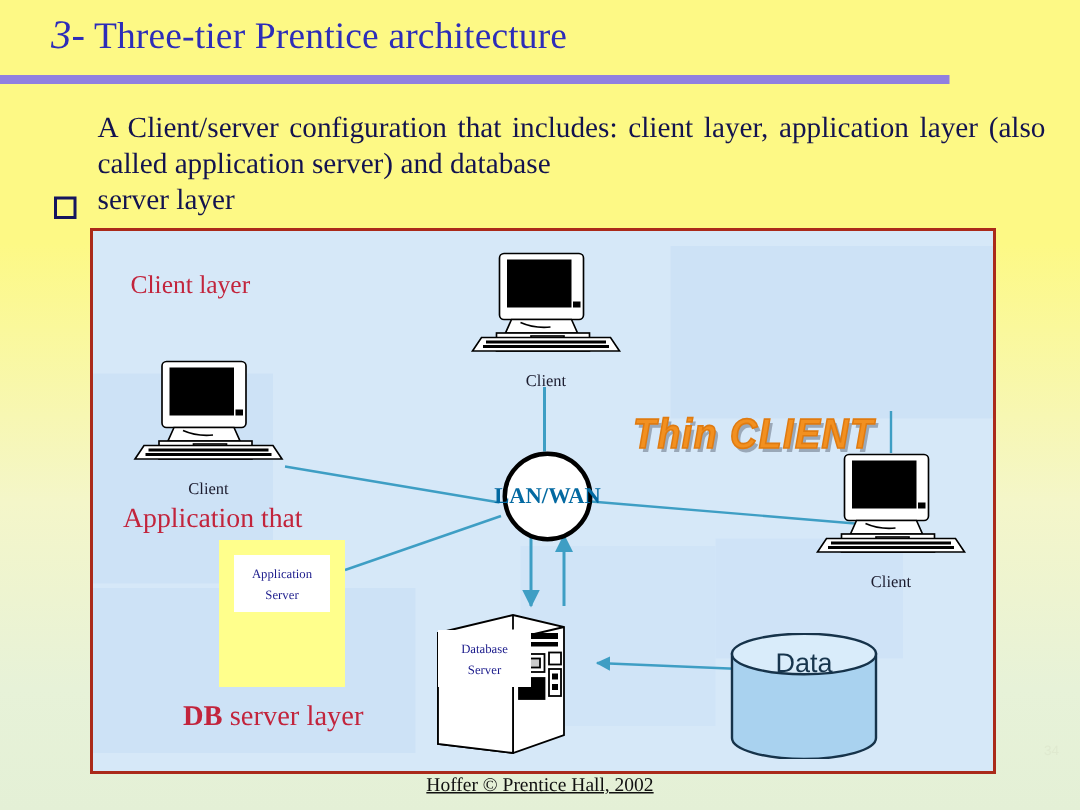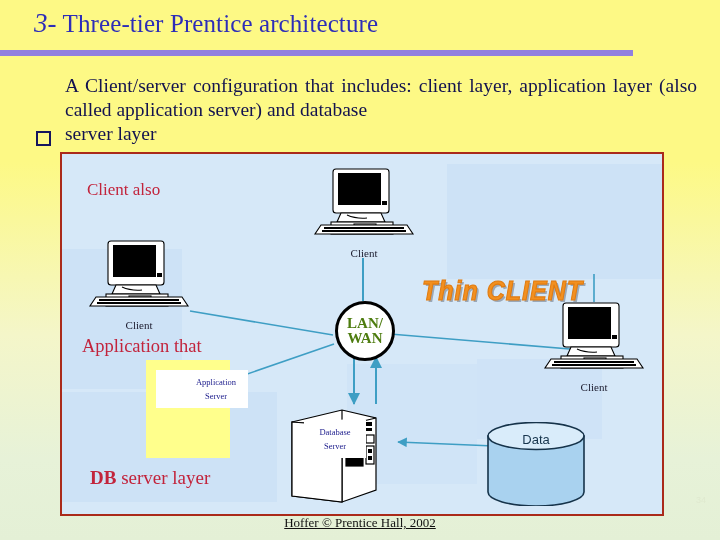--- a/index.html
+++ b/index.html
@@ -81,40 +81,40 @@
   
   .layer-label {
     position: absolute;
     font-family: "Liberation Serif", serif;
     color: #c2243c;
     white-space: nowrap;
   }
   #label-client-layer      { left: 25px;  top: 26px;  font-size: 17px; }
   #label-application-layer { left: 20px;  top: 182px; font-size: 18.5px; }
   #label-db-layer          { left: 28px;  top: 313px; font-size: 19px; }
-  #label-db-layer .bold    { font-weight: bold; }
+  #label-db-layer .bold    { font-weight: bold; margin-left: 32px; }
 
   
   #connectors { position: absolute; left:0; top:0; width:600px; height:360px; }
 
   
   #lan-wan {
     position: absolute;
     left: 273px; top: 147px;
     width: 54px; height: 54px;
     border-radius: 50%;
     background: #ffffff;
     border: 3px solid #000;
-    display: flex; flex-direction: column;
+    display: flex; flex-direction: row;
     align-items: center; justify-content: center;
     font-family: "Liberation Serif", serif;
     font-weight: bold;
     font-size: 15px;
     line-height: 15px;
-    color: #4d7c0f;
+    color: #0369a1;
     z-index: 5;
   }
 
   
   .pc { position: absolute; z-index: 4; }
   .pc .cap {
     text-align: center;
     font-family: Liberation Serif, serif;
     font-size: 11px;
     color: #1b1b2e;
@@ -154,47 +154,46 @@
     left: 10px; top: 10px;
     width: 64px; height: 38px;
     background: #ffffff;
     display: flex; flex-direction: column;
     align-items: center; justify-content: center;
     font-family: "Liberation Serif", serif;
     font-size: 8.5px;
     color: #1c1c8c;
     line-height: 14px;
     text-align: center;
-    padding-left: 28px;
   }
 
   
   #db-server { position: absolute; left: 222px; top: 250px; width: 100px; height: 106px; z-index: 4; }
   #db-server-label {
     position: absolute;
-    left: 20px; top: 16px;
+    left: 8px; top: 16px;
     width: 62px; height: 38px;
     background: #ffffff;
     display: flex; flex-direction: column;
     align-items: center; justify-content: center;
     font-family: "Liberation Serif", serif;
     font-size: 8.5px;
     color: #1c1c8c;
     line-height: 14px;
     z-index: 3;
   }
 
   
   #data-cyl { position: absolute; left: 420px; top: 268px; width: 108px; height: 84px; z-index: 4; }
   #data-cyl-text {
     position: absolute;
     left: 0; top: 10px; width: 108px;
     text-align: center;
     font-family: "Liberation Sans", sans-serif;
-    font-size: 13px;
+    font-size: 18px;
     color: #17354d;
   }
 
   
   #footer {
     position: absolute;
     left: 0; top: 515px;
     width: 720px;
     text-align: center;
     font-family: "Liberation Serif", serif;
@@ -252,21 +251,21 @@
     <line x1="328" y1="180" x2="520" y2="196" stroke="#3e9ec4" stroke-width="1.6"></line>
 
     <line x1="292" y1="201" x2="292" y2="250" stroke="#3e9ec4" stroke-width="2" marker-end="url(#arrowblue)"></line>
     <line x1="314" y1="250" x2="314" y2="203" stroke="#3e9ec4" stroke-width="2" marker-end="url(#arrowblue)"></line>
 
     <line x1="432" y1="292" x2="336" y2="288" stroke="#3e9ec4" stroke-width="1.6" marker-end="url(#arrowblue)"></line>
 
     <line x1="532" y1="148" x2="532" y2="120" stroke="#3e9ec4" stroke-width="1.6"></line>
   </svg>
 
-  <div class="layer-label" id="label-client-layer">Client also</div>
+  <div class="layer-label" id="label-client-layer">Client layer</div>
   <div class="layer-label" id="label-application-layer">Application that</div>
   <div class="layer-label" id="label-db-layer"><span class="bold">DB</span><span> server  layer</span></div>
 
   <div id="lan-wan">
     <span>LAN/</span>
     <span>WAN</span>
   </div>
 
   <div id="thin-client">Thin CLIENT</div>
 

